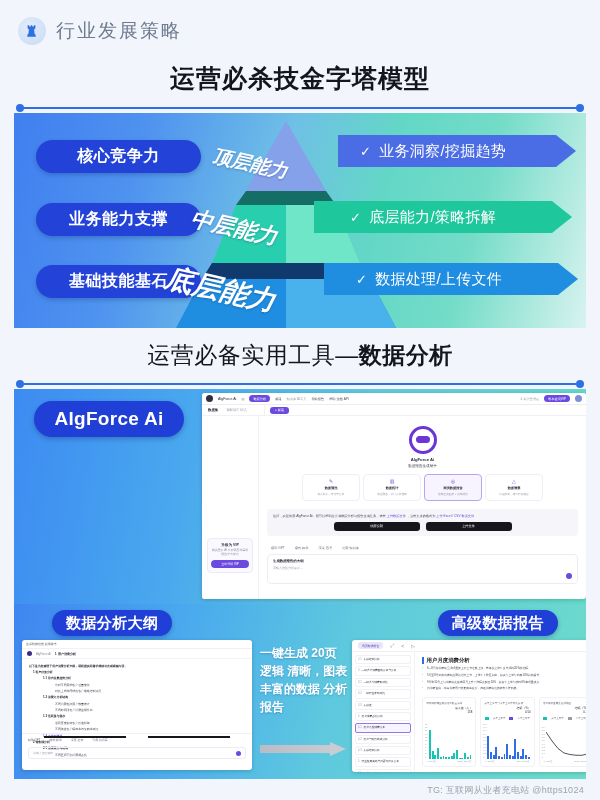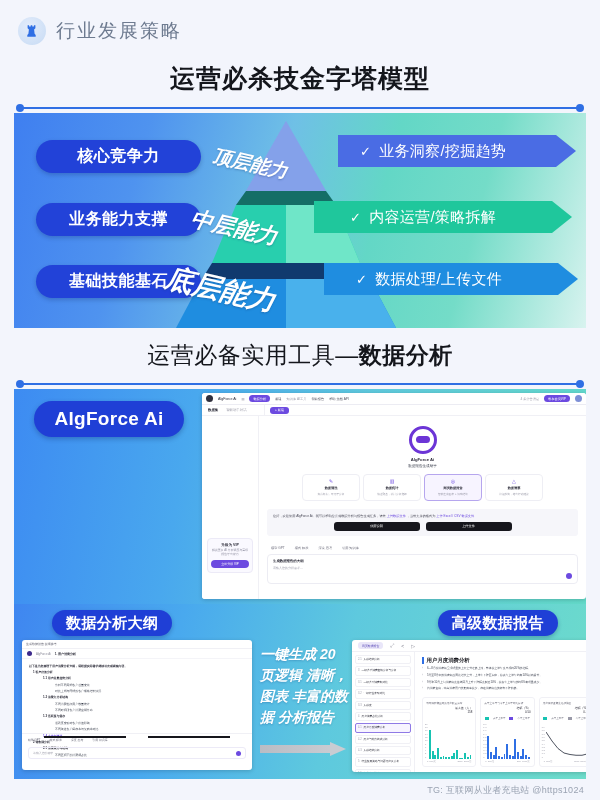--- a/index.html
+++ b/index.html
@@ -269,21 +269,21 @@
   .chartbox .lg span{font-size:2.5px;color:#6b6b7a;}
   .plot{position:absolute;left:6px;right:4px;bottom:7px;height:30px;display:flex;align-items:flex-end;gap:.8px;}
   .plot i{flex:1;background:#17c3b2;display:block;}
   .plot.blue i{background:#2f6fe4;}
   .axis{position:absolute;left:4px;right:4px;bottom:3px;font-size:2.3px;color:#9a9aa8;display:flex;justify-content:space-between;}
   .yax{position:absolute;left:2px;bottom:7px;font-size:2.2px;color:#9a9aa8;line-height:3.3px;}
   .linechart{position:absolute;left:6px;right:4px;bottom:7px;height:30px;}
 
   .arrow-text{
     position:absolute;left:246px;top:40px;width:88px;color:#ffffff;
-    font-size:14px;font-weight:700;font-style:italic;line-height:1.5;
+    font-size:12px;font-weight:700;line-height:1.5;
     text-shadow:0 1px 2px rgba(20,70,130,.3);
   }
   .big-arrow{
     position:absolute;left:246px;top:138px;width:92px;height:14px;
   }
   .big-arrow .shaft{
     position:absolute;left:0;top:3px;width:74px;height:8px;
     background:linear-gradient(90deg,#b9bcc4,#c9ccd2);
   }
   .big-arrow .head{
@@ -341,21 +341,21 @@
       <div class="arrow-body"></div>
       <div class="txt">
         <span class="chk">✓</span>
         <span>业务洞察/挖掘趋势</span>
       </div>
     </div>
     <div class="arrow a2">
       <div class="arrow-body"></div>
       <div class="txt">
         <span class="chk">✓</span>
-        <span>内容运营/策略拆解</span>
+        <span>底层能力/策略拆解</span>
       </div>
     </div>
     <div class="arrow a3">
       <div class="arrow-body"></div>
       <div class="txt">
         <span class="chk">✓</span>
         <span>数据处理/上传文件</span>
       </div>
     </div>
   </div>

